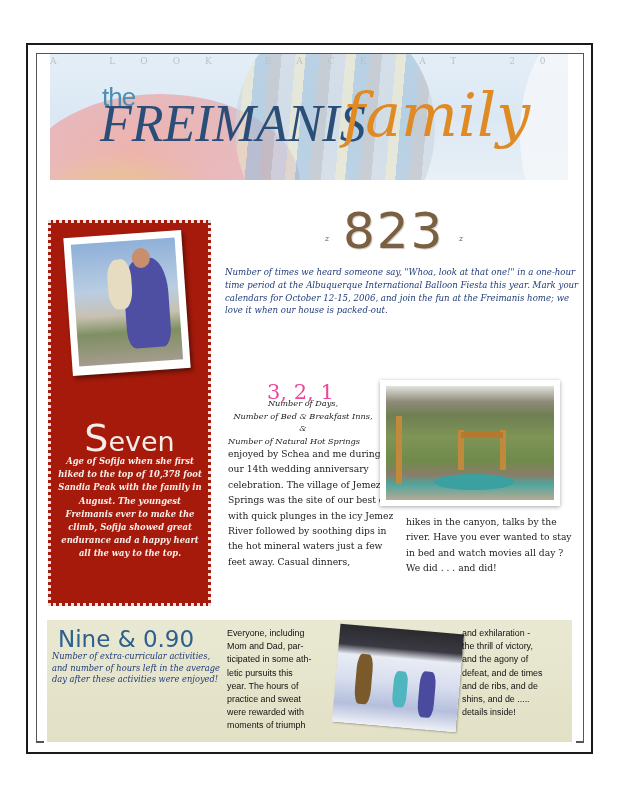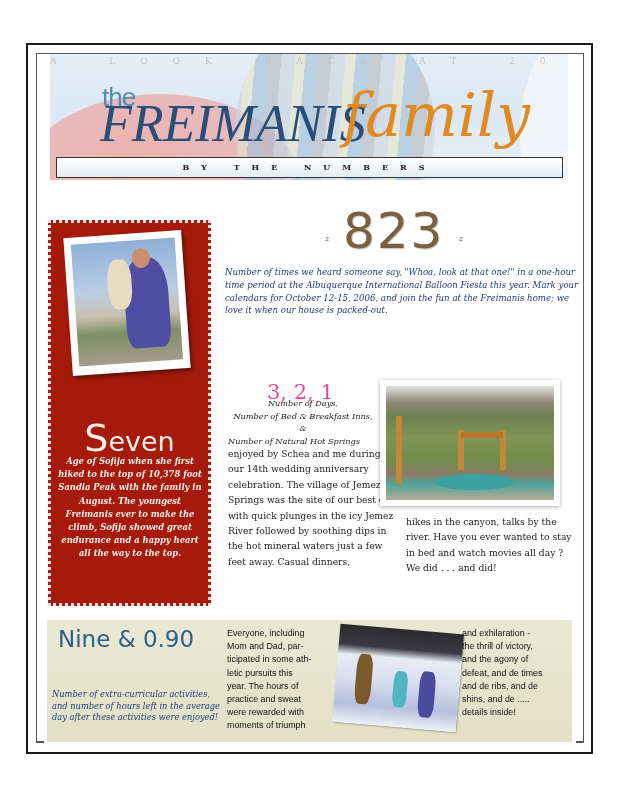--- a/index.html
+++ b/index.html
@@ -152,21 +152,21 @@
   .beige-panel {
     position: absolute; left: 47px; top: 620px; width: 525px; height: 122px;
     background: linear-gradient(180deg, #e9e8d2 0%, #e2e1c6 100%);
   }
   .nine-title {
     position: absolute; left: 58px; top: 626px; font-family: "DejaVu Sans", sans-serif;
     font-size: 23px; color: #2c5f8e; white-space: nowrap;
   }
   .nine-desc {
     position: absolute; left: 52px; top: 651px; width: 172px;
-    font-family: "DejaVu Serif", serif; font-style: italic; font-size: 8.3px; line-height: 11.5px; color: #1f3b7a; margin-top: 38px;
+    font-family: "DejaVu Serif", serif; font-style: italic; font-size: 8.3px; line-height: 11.5px; color: #1f3b7a;
   }
   .bottom-col1 {
     position: absolute; left: 227px; top: 627px; width: 110px;
     font-family: "Liberation Sans", sans-serif; font-size: 8.9px; line-height: 13.2px; color: #111;
   }
   .photo-ski {
     position: absolute; left: 336px; top: 629px; width: 124px; height: 98px;
     transform: rotate(5deg); overflow: hidden;
     background: linear-gradient(180deg, #2a2a2e 0%, #3b3a44 20%, #e9ecf4 30%, #d8deef 55%, #b5bfdc 80%, #eef0f7 100%);
     box-shadow: 1px 1px 2px rgba(0,0,0,0.3);
@@ -193,21 +193,20 @@
   <div class="balloon-left"></div>
   <div class="balloon-left-2"></div>
   <div class="balloon-center"></div>
   <div class="balloon-right"></div>
   <div class="look-back">A LOOK BACK AT 2005</div>
   <div class="title-wrap">
     <span class="title-the">the</span>
     <span class="title-main">FREIMANIS</span>
     <span class="title-family">family</span>
   </div>
-  <div class="by-numbers">BY THE NUMBERS</div>
 </div>
 
 <div class="red-panel"></div>
 <div class="polaroid-1">
   <div class="photo-hike" title="Father holding daughter on mountain peak">
     <div class="figure"></div>
       <div class="child"></div>
       <div class="head"></div>
   </div>
 </div>

